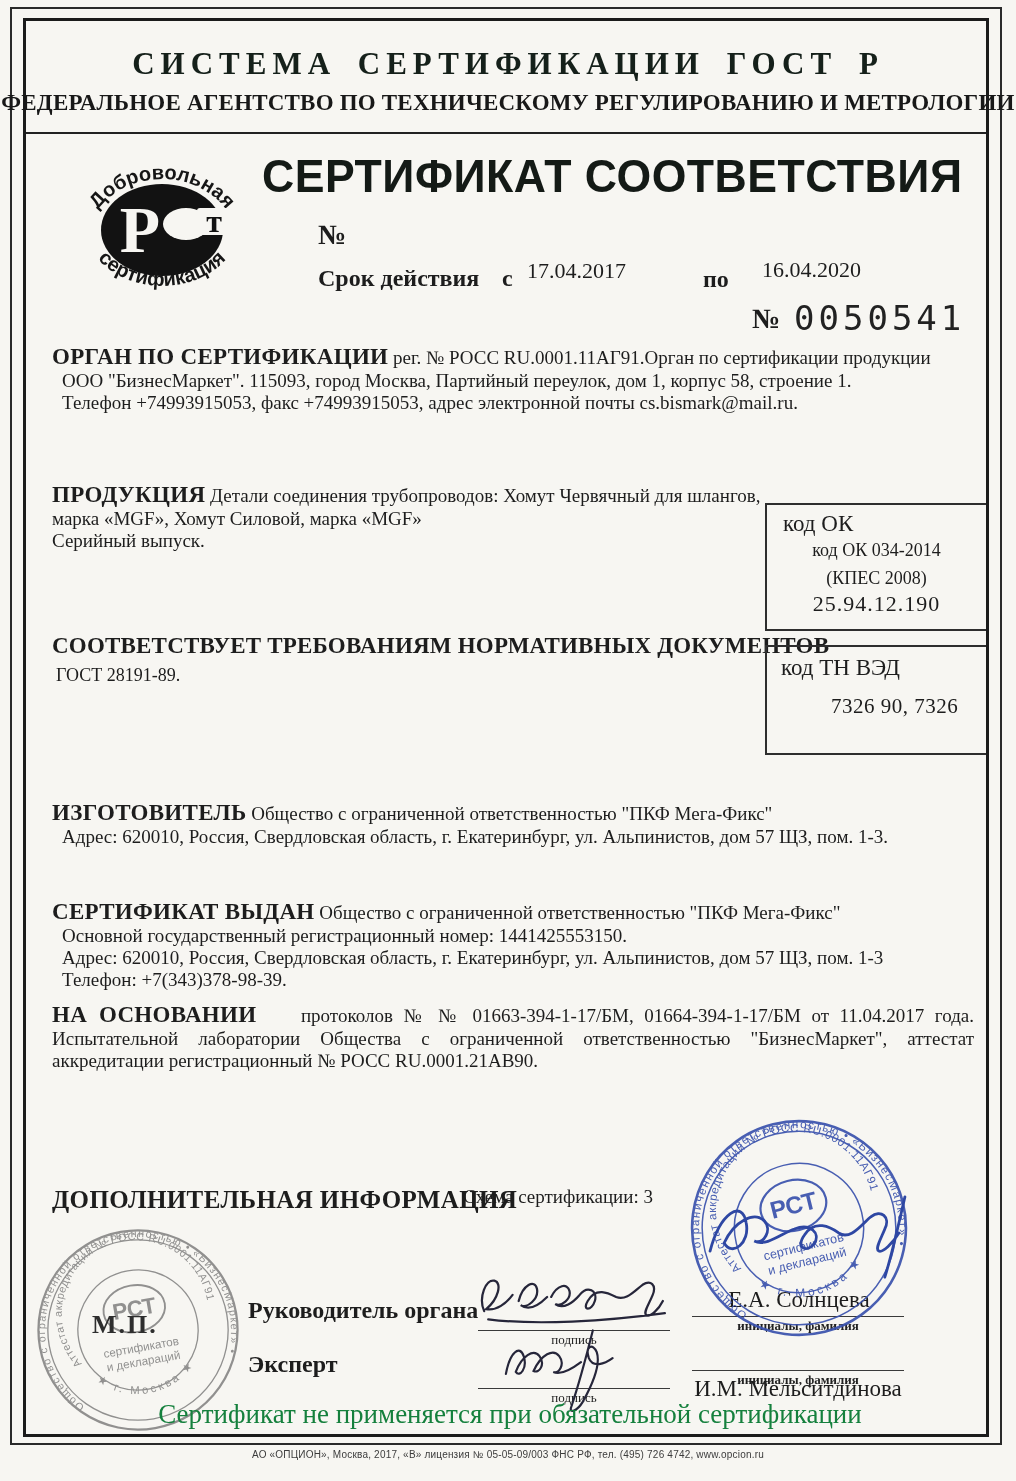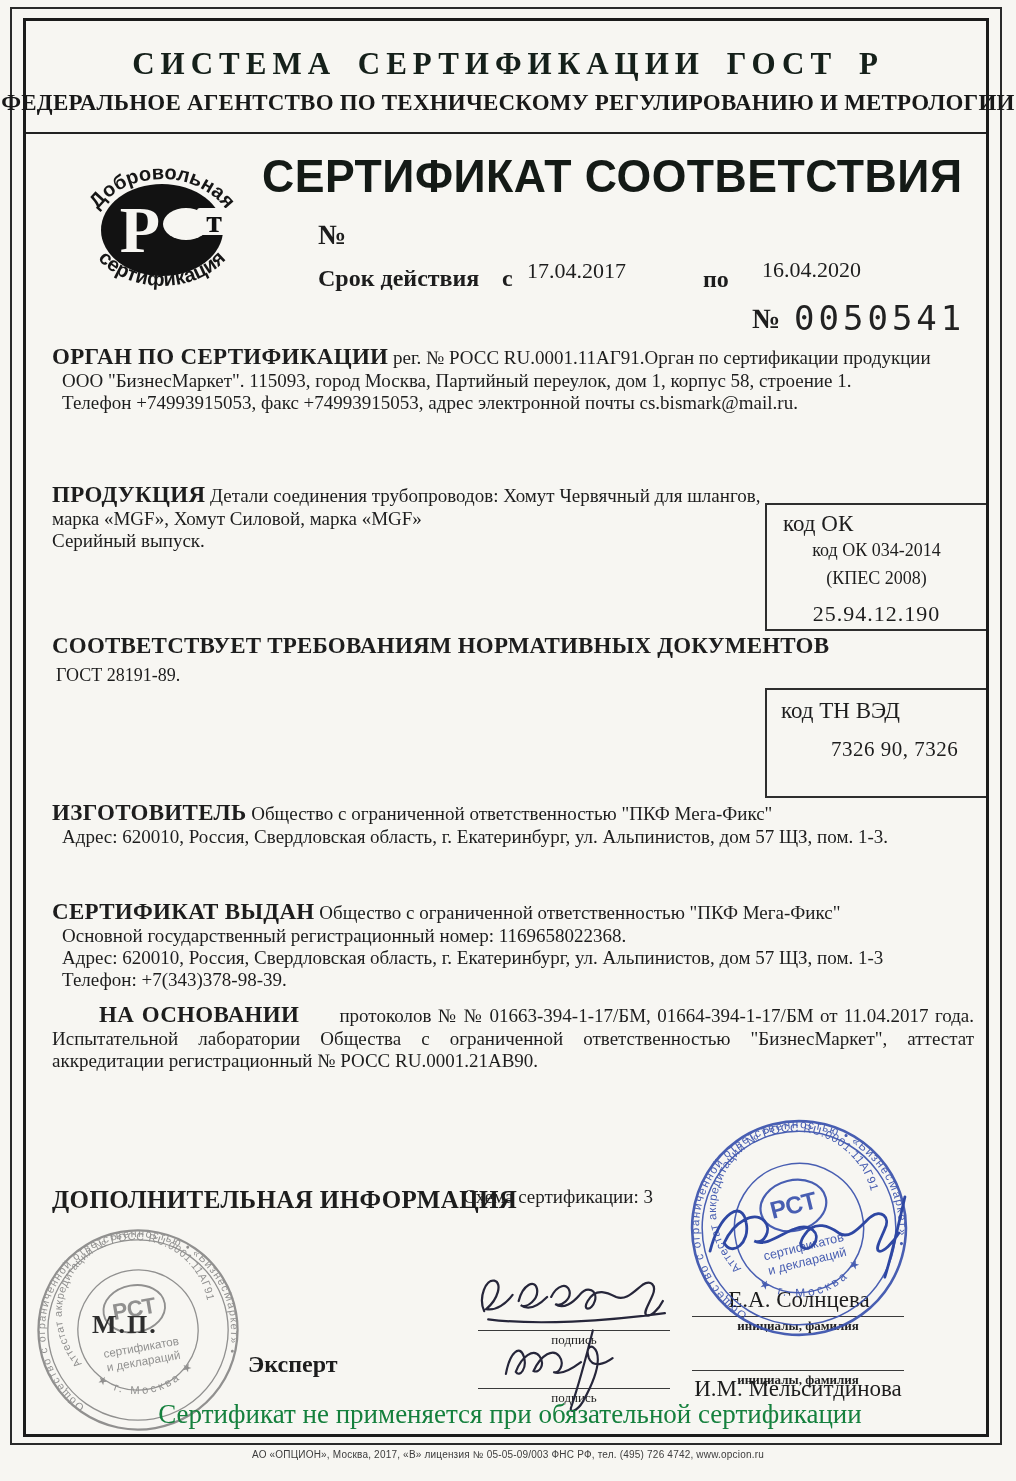--- a/index.html
+++ b/index.html
@@ -27,30 +27,30 @@
   .blank-num{left:794px;top:298px;font:400 34px "DejaVu Sans Mono",monospace;letter-spacing:4px;color:#222;}
   .sec{line-height:1.32;font:400 19px "Liberation Serif",serif;}
   .sec b,.sec .h{font:700 23px "Liberation Serif",serif;letter-spacing:0.3px;}
   .organ{left:52px;top:344px;width:916px;}
   .production{left:52px;top:482px;width:712px;}
   .code-box{right:30px;border:2px solid #2e2e2e;border-right:none;}
   .code-ok{left:765px;top:503px;height:124px;}
   .code-ok .lbl{font:400 23px "Liberation Serif",serif;padding:6px 0 0 16px;}
   .code-ok .l1{font:400 18px "Liberation Serif",serif;margin-top:3px;}
   .code-ok .l2{font:400 18px "Liberation Serif",serif;margin-top:7px;}
-  .code-ok .l3{font:400 22px "Liberation Serif",serif;margin-top:12px;letter-spacing:1px;text-align:center;}
+  .code-ok .l3{font:400 22px "Liberation Serif",serif;margin-top:2px;letter-spacing:1px;text-align:center;}
   .compliance-h{left:52px;top:633px;font:700 23px "Liberation Serif",serif;letter-spacing:0.2px;}
   .compliance-t{left:56px;top:665px;font:400 18px "Liberation Serif",serif;}
-  .code-tn{left:765px;top:688px;height:106px;}
+  .code-tn{left:765px;top:645px;height:106px;}
   .code-tn .lbl{font:400 23px "Liberation Serif",serif;padding:8px 0 0 14px;}
   .code-tn .val{font:400 21px "Liberation Serif",serif;margin-top:13px;text-align:center;padding-left:36px;letter-spacing:0.5px;}
   .manufacturer{left:52px;top:800px;width:916px;}
   .issued{left:52px;top:899px;width:916px;}
   .basis{left:52px;top:1002px;width:922px;text-align:justify;}
-  .basis .h{margin-right:34px;margin-left:47px;}
+  .basis .h{margin-right:34px;}
   .dop-h{left:52px;top:1186px;font:700 25px "Liberation Serif",serif;letter-spacing:0.4px;}
   .dop-scheme{left:463px;top:1186px;font:400 19px "Liberation Serif",serif;}
   .mp{left:92px;top:1310px;font:700 26px "Liberation Serif",serif;color:#2e2e2e;letter-spacing:2px;z-index:4;}
   .role1{left:248px;top:1297px;font:700 24px "Liberation Serif",serif;}
   .role2{left:248px;top:1351px;font:700 24px "Liberation Serif",serif;}
   .sig-line{border-top:1.5px solid #3a3a3a;height:0;}
   .sl1{left:478px;top:1330px;width:192px;}
   .sl2{left:478px;top:1388px;width:192px;}
   .cap{font:400 13px "Liberation Serif",serif;color:#222;}
   .cap1{left:478px;top:1332px;width:192px;}
@@ -145,35 +145,36 @@
 
   <div class="abs sec manufacturer">
     <span class="h">ИЗГОТОВИТЕЛЬ</span>
     <span>Общество с ограниченной ответственностью "ПКФ Мега-Фикс"</span>
     <div class="indent">Адрес: 620010, Россия, Свердловская область, г. Екатеринбург, ул. Альпинистов, дом 57 ЩЗ, пом. 1-3.</div>
   </div>
 
   <div class="abs sec issued">
     <span class="h">СЕРТИФИКАТ ВЫДАН</span>
     <span>Общество с ограниченной ответственностью "ПКФ Мега-Фикс"</span>
-    <div class="indent">Основной государственный регистрационный номер: 1169658022368.</div>
+    <div class="indent">Основной государственный регистрационный номер: 1441425553150.</div>
     <div class="indent">Адрес: 620010, Россия, Свердловская область, г. Екатеринбург, ул. Альпинистов, дом 57 ЩЗ, пом. 1-3</div>
     <div class="indent">Телефон: +7(343)378-98-39.</div>
   </div>
 
   <div class="abs sec basis">
     <span class="h">НА ОСНОВАНИИ</span>
     <span>протоколов № № 01663-394-1-17/БМ, 01664-394-1-17/БМ от 11.04.2017 года. Испытательной лаборатории Общества с ограниченной ответственностью "БизнесМаркет", аттестат аккредитации регистрационный № РОСС RU.0001.21АВ90.</span>
   </div>
 
   <div class="abs dop-h">ДОПОЛНИТЕЛЬНАЯ ИНФОРМАЦИЯ</div>
   <div class="abs dop-scheme">Схема сертификации: 3</div>
 
   <div class="abs mp">М.П.</div>
 
+  <div class="abs role1">Руководитель органа</div>
   <div class="abs sig-line sl1"></div>
   <div class="abs cap cap1 center">подпись</div>
   <div class="abs name1 center">Е.А. Солнцева</div>
   <div class="abs nl1"></div>
   <div class="abs ncap ncap1 center">инициалы, фамилия</div>
 
   <div class="abs role2">Эксперт</div>
   <div class="abs sig-line sl2"></div>
   <div class="abs cap cap2 center">подпись</div>
   <div class="abs name2 center">И.М. Мельситдинова</div>

